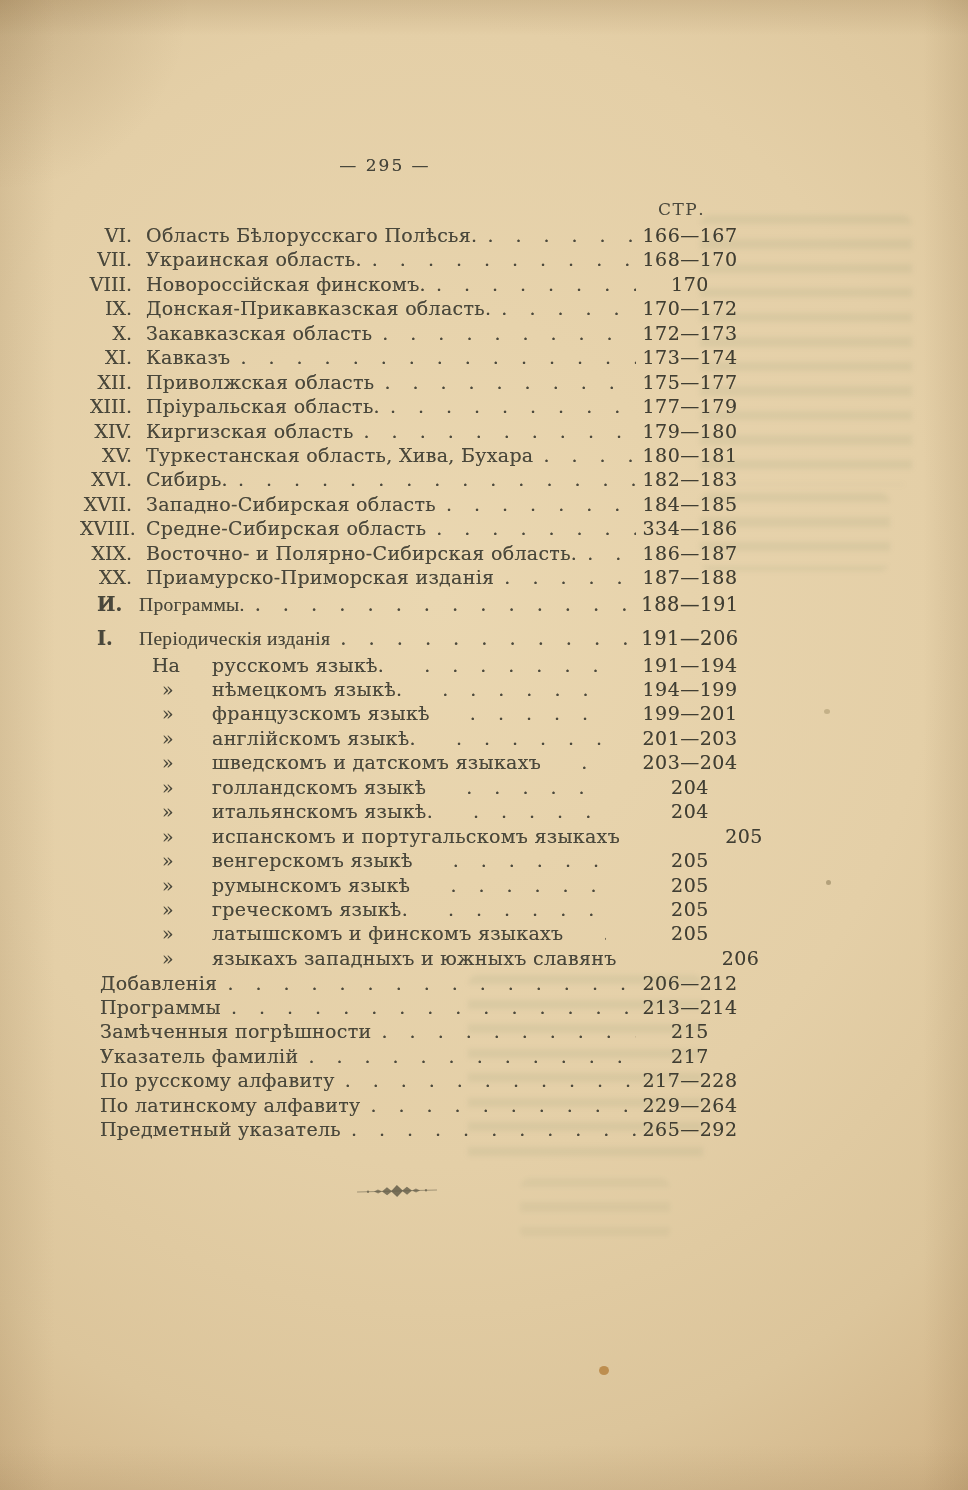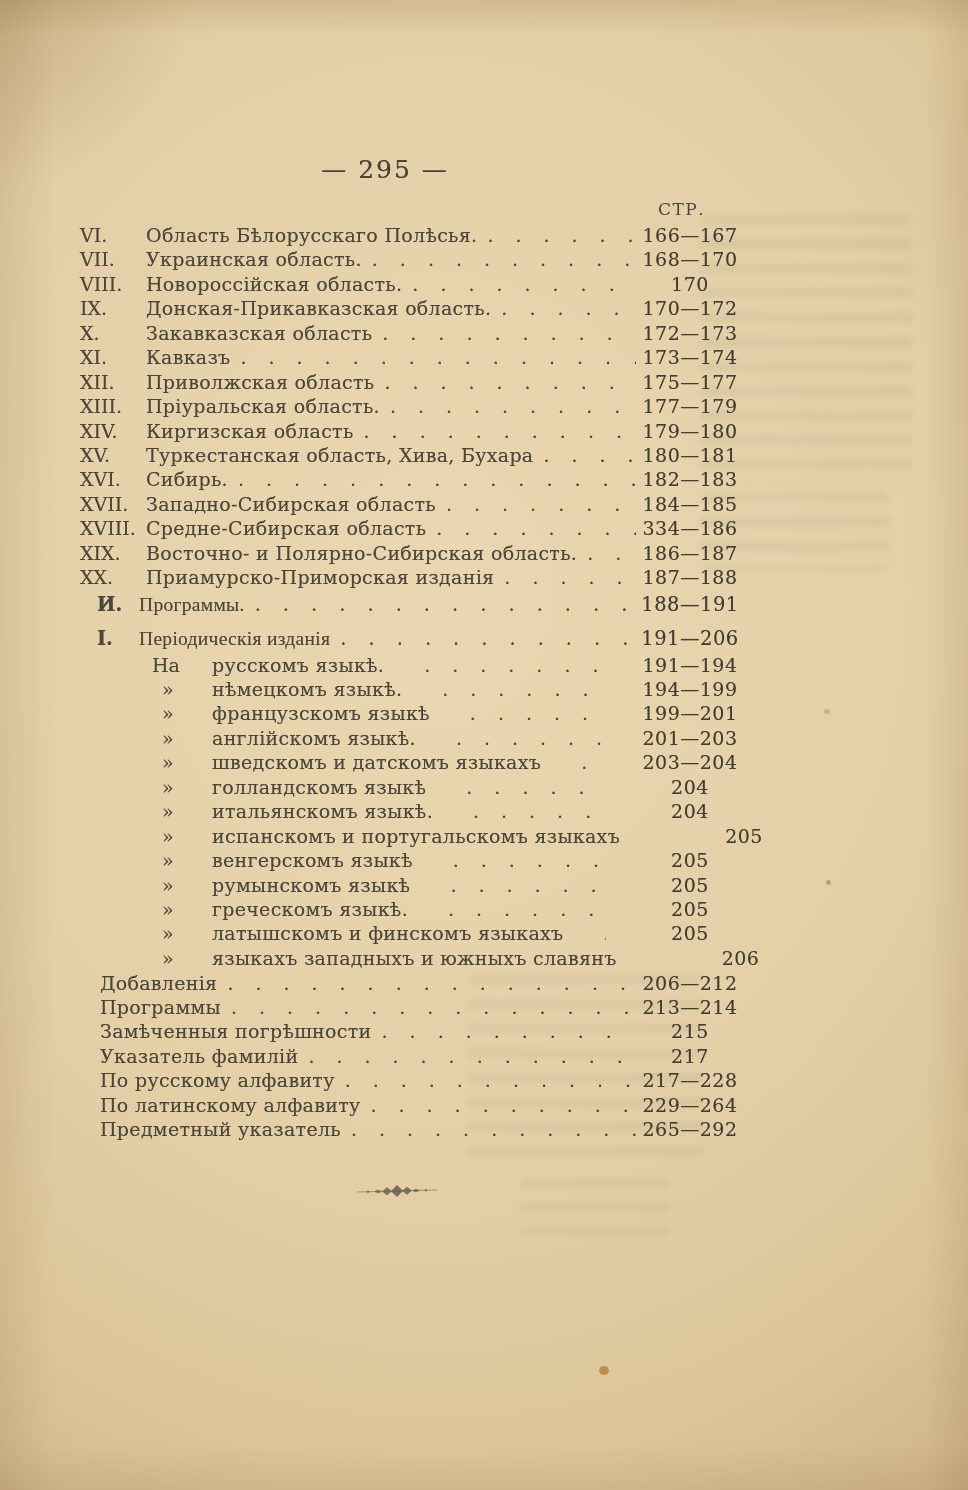--- a/index.html
+++ b/index.html
@@ -26,32 +26,32 @@
   .b3{left:468px;top:975px;width:235px;height:195px;}
   .b4{left:520px;top:1178px;width:150px;height:62px;opacity:.8;}
   
   .spot{position:absolute;border-radius:50%;pointer-events:none;}
   .s1{left:599px;top:1366px;width:10px;height:9px;background:#b0762f;opacity:.7;filter:blur(.5px);}
   .s2{left:826px;top:880px;width:5px;height:5px;background:#8a7a55;opacity:.55;}
   .s3{left:824px;top:709px;width:6px;height:5px;background:#9b8a60;opacity:.45;}
 
   .page-header{
     position:absolute;left:300px;top:155px;width:170px;
-    text-align:center;font-size:25px;letter-spacing:2px;color:#45443a;
+    text-align:center;font-size:17px;letter-spacing:2px;color:#45443a;
     text-shadow:0 0 .5px rgba(60,55,40,.5);
   }
   .col-header{
     position:absolute;left:658px;top:199px;
     font-size:17px;letter-spacing:1.5px;color:#4a483c;
   }
 
   .toc{position:absolute;left:80px;width:660px;font-size:19px;
     text-shadow:0 0 .5px rgba(60,55,40,.45);}
   .row{display:flex;align-items:baseline;height:24.45px;line-height:24.45px;white-space:nowrap;}
-  .numeral{flex:none;width:52px;}
+  .numeral{flex:none;width:52px;text-align:right;}
   .label{flex:none;margin-left:14px;letter-spacing:.3px;}
   .dots{flex:1 1 auto;overflow:hidden;white-space:nowrap;margin-left:10px;margin-right:4px;
     letter-spacing:22px;color:#4b493d;}
   .dots::before{content:"........................................";}
   .pages{flex:none;width:100px;text-align:center;color:#403e33;letter-spacing:.5px;}
 
   .regions{top:223px;}
   .sections{top:592px;font-size:19.5px;}
   .sections .row{height:26px;line-height:26px;}
   .sections .row + .row{margin-top:7.5px;}
@@ -96,21 +96,21 @@
 
       <div class="row">
         <span class="numeral">VII.</span>
         <span class="label">Украинская область.</span>
         <span class="dots"></span>
         <span class="pages">168—170</span>
       </div>
 
       <div class="row">
         <span class="numeral">VIII.</span>
-        <span class="label">Новороссійская область.</span>
+        <span class="label">Новороссійская финскомъ.</span>
         <span class="dots"></span>
         <span class="pages">170</span>
       </div>
 
       <div class="row">
         <span class="numeral">IX.</span>
         <span class="label">Донская-Прикавказская область.</span>
         <span class="dots"></span>
         <span class="pages">170—172</span>
       </div>

